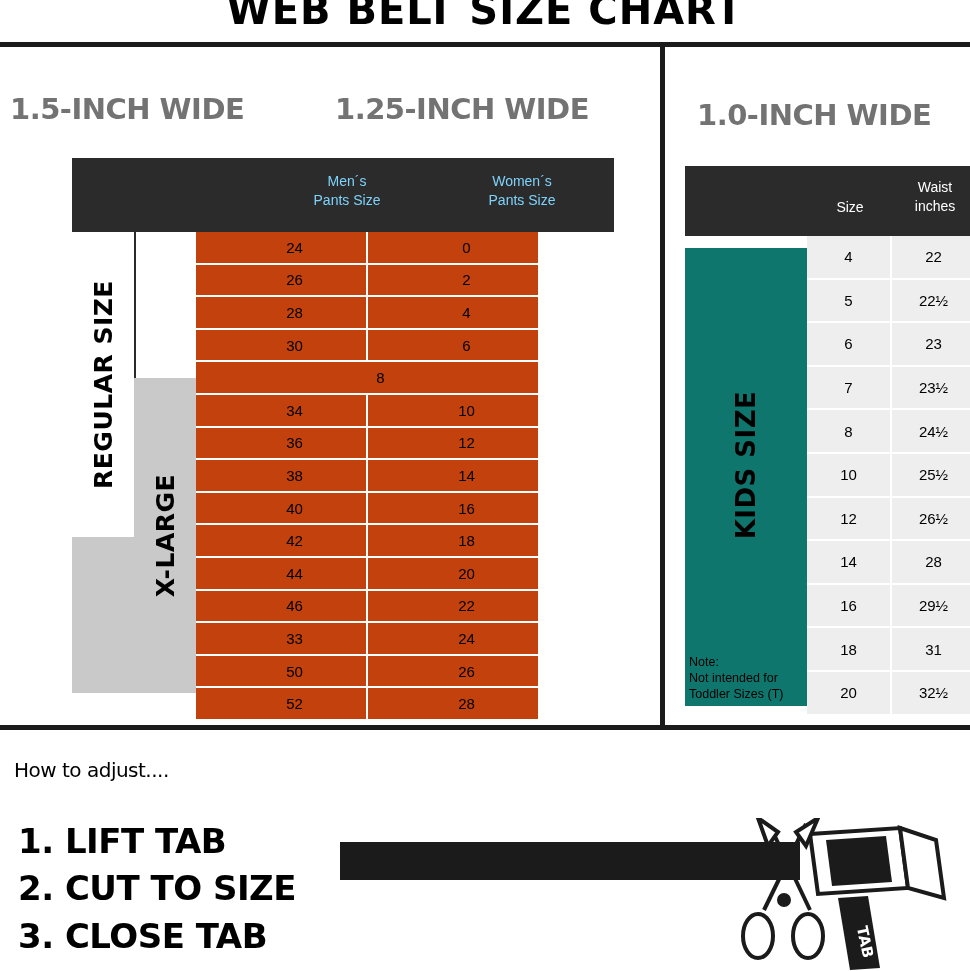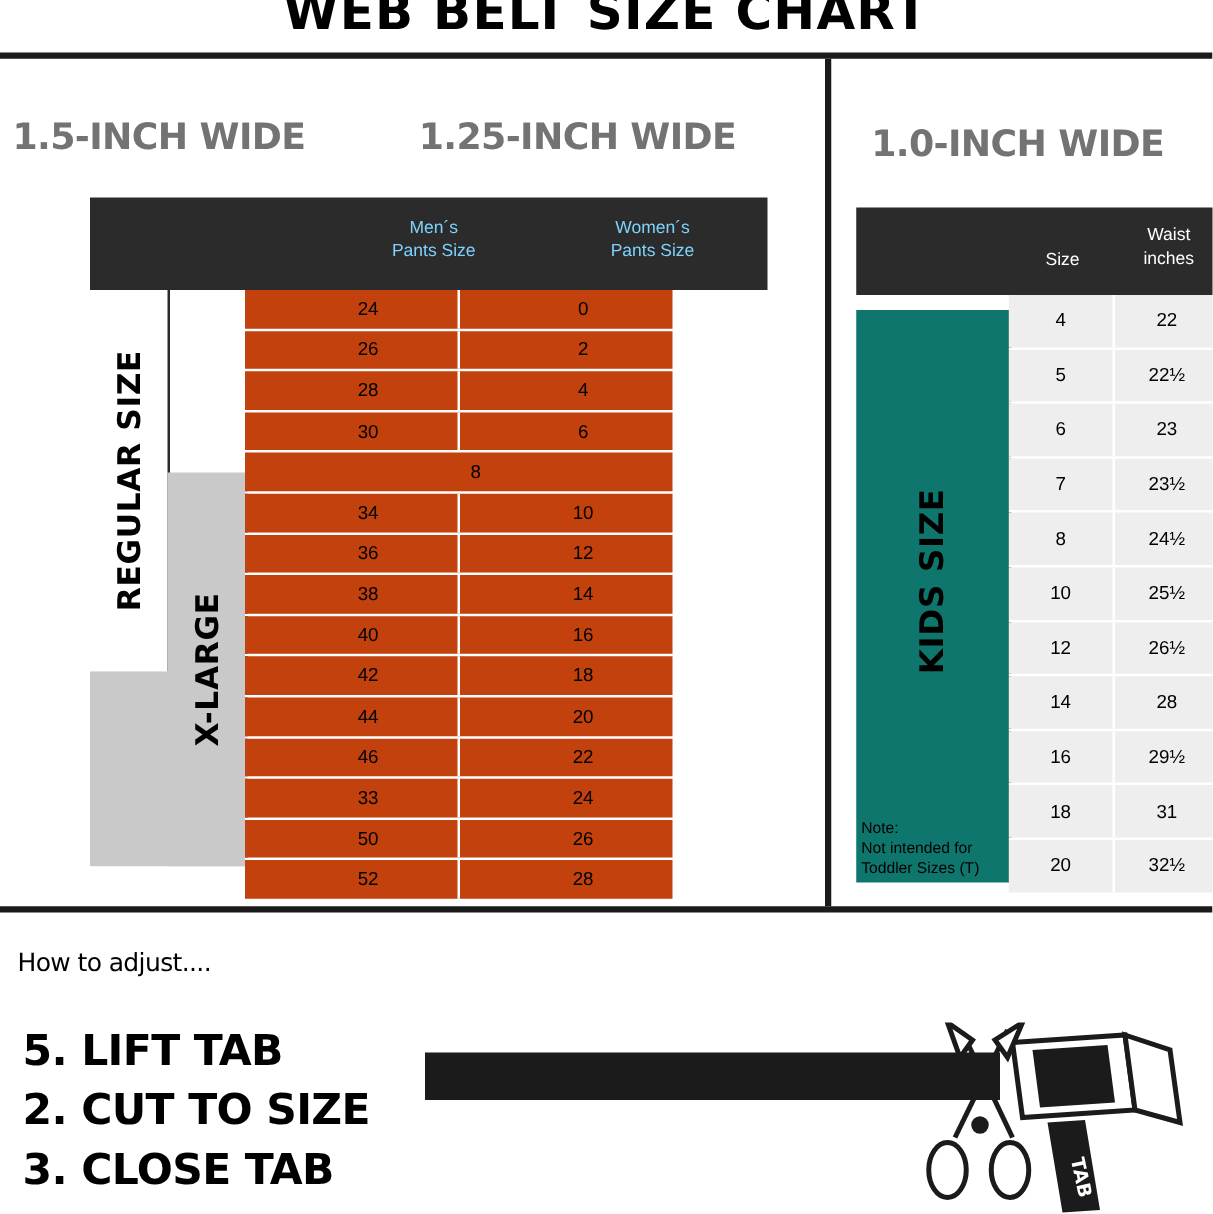--- a/index.html
+++ b/index.html
@@ -454,21 +454,21 @@
       </div>
       <div class="rrow">
         <div class="cell">20</div>
         <div class="cell">32½</div>
       </div>
     </div>
 </div>
 
 <div id="bottom-rule"></div>
 <div id="howto">How to adjust....</div>
-<div class="step" id="step-1">5. LIFT TAB</div>
+<div class="step" id="step-1">1. LIFT TAB</div>
 <div class="step" id="step-2">2. CUT TO SIZE</div>
 <div class="step" id="step-3">3. CLOSE TAB</div>
 
 <svg id="belt-art" viewBox="0 0 630 153">
 
   <rect x="0" y="24" width="460" height="38" fill="#1b1b1b"></rect>
 
   <path d="M470 16 L560 10 L568 70 L478 76 Z" fill="#ffffff" stroke="#1b1b1b" stroke-width="4"></path>
   <path d="M486 22 L546 18 L552 64 L492 68 Z" fill="#1b1b1b"></path>
 

